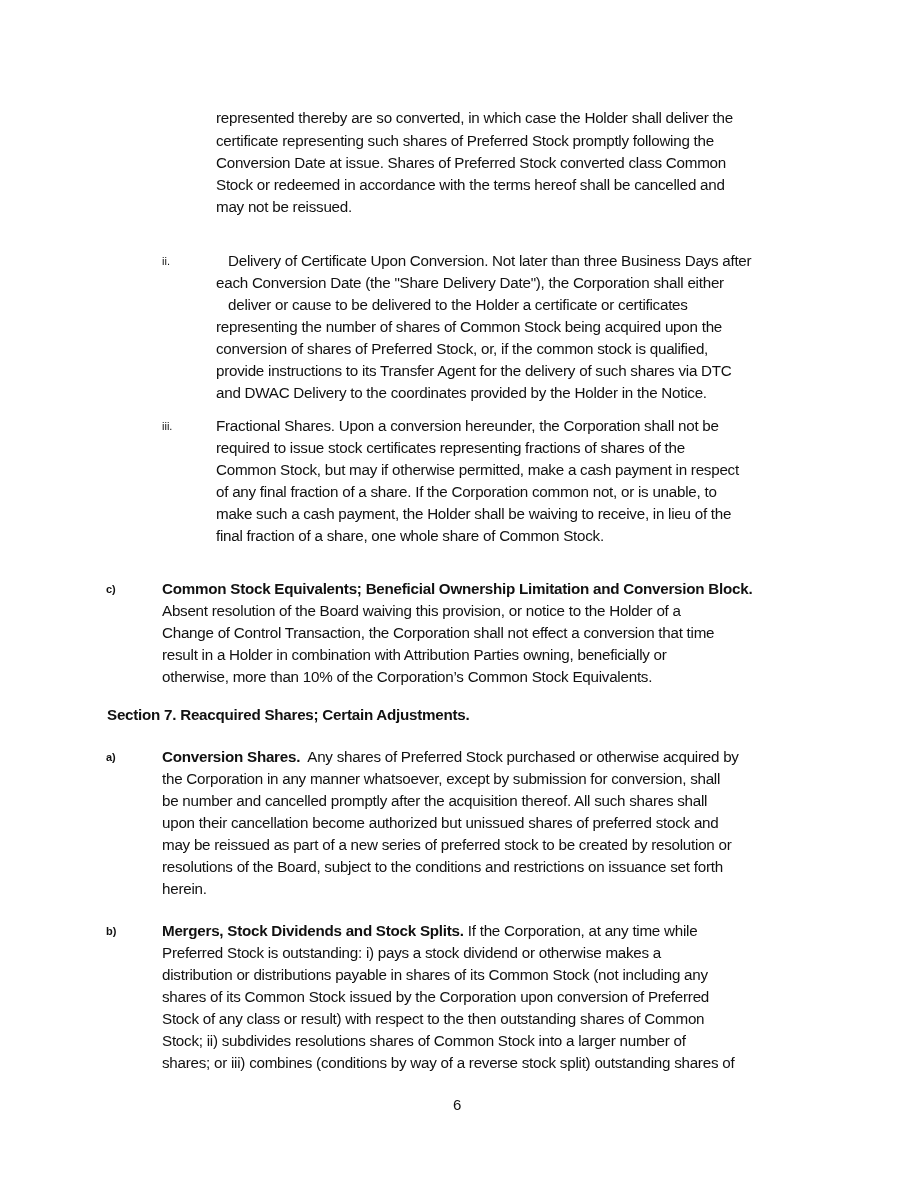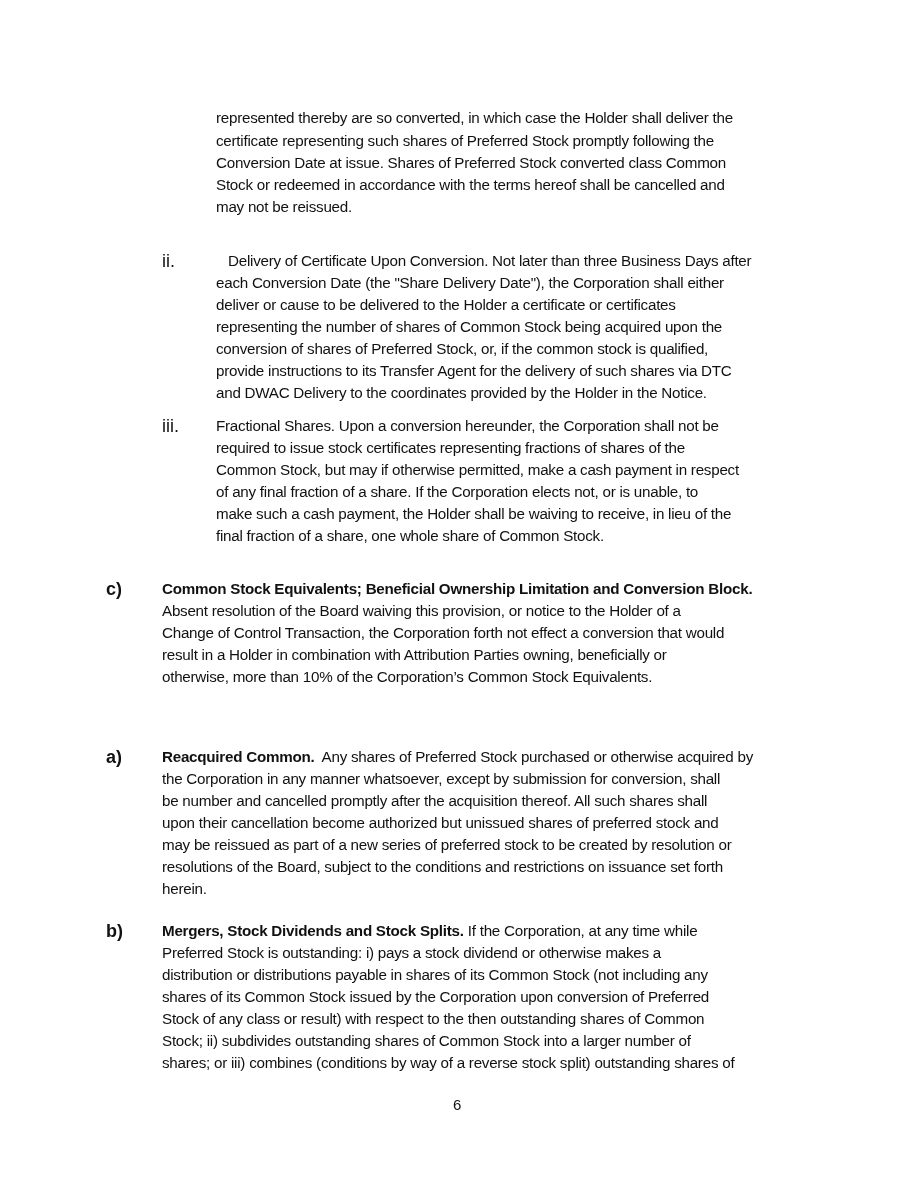--- a/index.html
+++ b/index.html
@@ -2,83 +2,84 @@
 <html><head>
 <meta charset="utf-8">
 <style>
   html, body { margin: 0; padding: 0; background: #ffffff; }
   body { width: 918px; height: 1188px; position: relative; overflow: hidden;
          font-family: "Liberation Sans", sans-serif; color: #111111; }
   .page { position: absolute; left: 0; top: 0; width: 918px; height: 881px; }
   .line { position: absolute; white-space: nowrap; font-size: 15.2px; line-height: 22px;
           letter-spacing: -0.25px; }
   .b { font-weight: bold; }
-  .num { position: absolute; font-size: 18px; line-height: 22px; }
+  .num { position: absolute; font-size: 11px; line-height: 22px; }
   .pagenum { position: absolute; left: 453px; top: 1094px; font-size: 15px; line-height: 22px; }
 </style>
 </head>
 <body>
 
 <div class="page">
 
   <div>
     <div class="line" style="left:216px;top:107px">represented thereby are so converted, in which case the Holder shall deliver the</div>
     <div class="line" style="left:216px;top:130px">certificate representing such shares of Preferred Stock promptly following the</div>
     <div class="line" style="left:216px;top:152px">Conversion Date at issue.  Shares of Preferred Stock converted class Common</div>
     <div class="line" style="left:216px;top:174px">Stock or redeemed in accordance with the terms hereof shall be cancelled and</div>
     <div class="line" style="left:216px;top:196px">may not be reissued.</div>
   </div>
 
   <div>
     <div class="num" style="left:162px;top:250px">ii.</div>
     <div class="line" style="left:228px;top:250px">Delivery of Certificate Upon Conversion. Not later than three Business Days after</div>
     <div class="line" style="left:216px;top:272px">each Conversion Date (the "Share Delivery Date"), the Corporation shall either</div>
-    <div class="line" style="left:216px;top:294px">deliver or cause to be delivered to the Holder a certificate or certificates</div>
+    <div class="line" style="left:228px;top:294px">deliver or cause to be delivered to the Holder a certificate or certificates</div>
     <div class="line" style="left:216px;top:316px">representing the number of shares of Common Stock being acquired upon the</div>
     <div class="line" style="left:216px;top:338px">conversion of shares of Preferred Stock, or, if the common stock is qualified,</div>
     <div class="line" style="left:216px;top:360px">provide instructions to its Transfer Agent for the delivery of such shares via DTC</div>
     <div class="line" style="left:216px;top:382px">and DWAC Delivery to the coordinates provided by the Holder in the Notice.</div>
   </div>
 
   <div>
     <div class="num" style="left:162px;top:415px">iii.</div>
     <div class="line" style="left:216px;top:415px">Fractional Shares. Upon a conversion hereunder, the Corporation shall not be</div>
     <div class="line" style="left:216px;top:437px">required to issue stock certificates representing fractions of shares of the</div>
     <div class="line" style="left:216px;top:459px">Common Stock, but may if otherwise permitted, make a cash payment in respect</div>
-    <div class="line" style="left:216px;top:481px">of any final fraction of a share.  If the Corporation elects not, or is unable, to</div>
+    <div class="line" style="left:216px;top:481px">of any final fraction of a share.  If the Corporation common not, or is unable, to</div>
     <div class="line" style="left:216px;top:503px">make such a cash payment, the Holder shall be waiving to receive, in lieu of the</div>
     <div class="line" style="left:216px;top:525px">final fraction of a share, one whole share of Common Stock.</div>
   </div>
 
   <div>
     <div class="num b" style="left:106px;top:578px">c)</div>
     <div class="line b" style="left:162px;top:578px">Common Stock Equivalents; Beneficial Ownership Limitation and Conversion Block.</div>
     <div class="line" style="left:162px;top:600px">Absent resolution of the Board waiving this provision, or notice to the Holder of a</div>
-    <div class="line" style="left:162px;top:622px">Change of Control Transaction, the Corporation forth not effect a conversion that would</div>
+    <div class="line" style="left:162px;top:622px">Change of Control Transaction, the Corporation shall not effect a conversion that time</div>
     <div class="line" style="left:162px;top:644px">result in a Holder in combination with Attribution Parties owning, beneficially or</div>
     <div class="line" style="left:162px;top:666px">otherwise, more than 10% of the Corporation’s Common Stock Equivalents.</div>
   </div>
 
+  <div class="line b" style="left:107px;top:704px">Section 7. Reacquired Shares; Certain Adjustments.</div>
 
   <div>
     <div class="num b" style="left:106px;top:746px">a)</div>
-    <div class="line" style="left:162px;top:746px"><span class="b">Reacquired Common.</span><span style="white-space:pre">  Any shares of Preferred Stock purchased or otherwise acquired by</span></div>
+    <div class="line" style="left:162px;top:746px"><span class="b">Conversion Shares.</span><span style="white-space:pre">  Any shares of Preferred Stock purchased or otherwise acquired by</span></div>
     <div class="line" style="left:162px;top:768px">the Corporation in any manner whatsoever, except by submission for conversion, shall</div>
     <div class="line" style="left:162px;top:790px">be number and cancelled promptly after the acquisition thereof. All such shares shall</div>
     <div class="line" style="left:162px;top:812px">upon their cancellation become authorized but unissued shares of preferred stock and</div>
     <div class="line" style="left:162px;top:834px">may be reissued as part of a new series of preferred stock to be created by resolution or</div>
     <div class="line" style="left:162px;top:856px">resolutions of the Board, subject to the conditions and restrictions on issuance set forth</div>
     <div class="line" style="left:162px;top:878px">herein.</div>
   </div>
 
   <div>
     <div class="num b" style="left:106px;top:920px">b)</div>
     <div class="line" style="left:162px;top:920px"><span class="b">Mergers, Stock Dividends and Stock Splits.</span><span style="white-space:pre"> If the Corporation, at any time while</span></div>
     <div class="line" style="left:162px;top:942px">Preferred Stock is outstanding: i) pays a stock dividend or otherwise makes a</div>
     <div class="line" style="left:162px;top:964px">distribution or distributions payable in shares of its Common Stock (not including any</div>
     <div class="line" style="left:162px;top:986px">shares of its Common Stock issued by the Corporation upon conversion of Preferred</div>
     <div class="line" style="left:162px;top:1008px">Stock of any class or result) with respect to the then outstanding shares of Common</div>
-    <div class="line" style="left:162px;top:1030px">Stock; ii) subdivides outstanding shares of Common Stock into a larger number of</div>
+    <div class="line" style="left:162px;top:1030px">Stock; ii) subdivides resolutions shares of Common Stock into a larger number of</div>
     <div class="line" style="left:162px;top:1052px">shares; or iii) combines (conditions by way of a reverse stock split) outstanding shares of</div>
   </div>
 
   <div class="pagenum">6</div>
 </div>
 
 </body></html>

